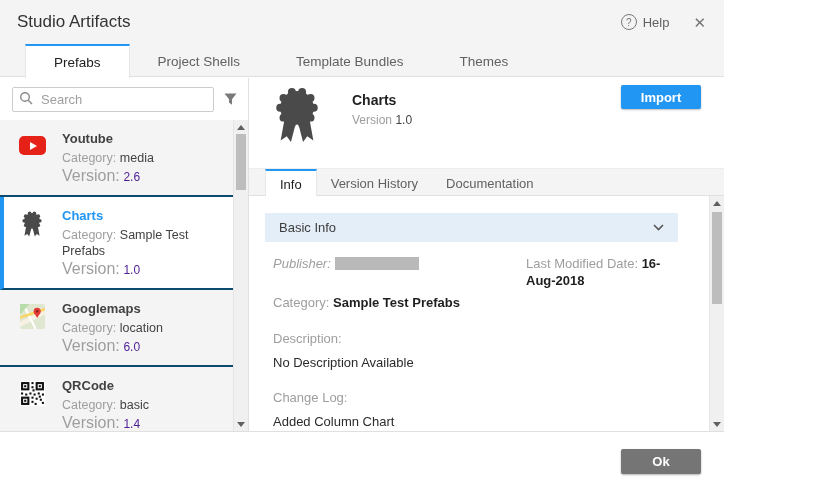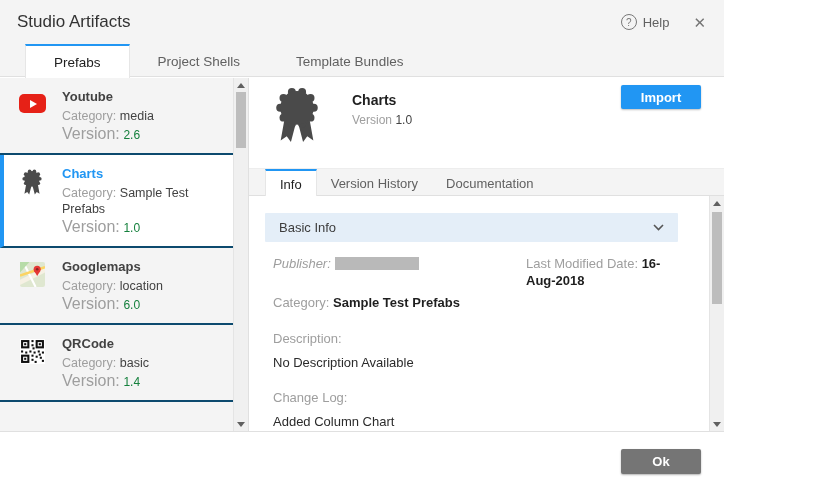--- a/index.html
+++ b/index.html
@@ -35,21 +35,21 @@
   .list { position:relative; flex:1; background:#f4f4f4; overflow:hidden; }
   .list-item { position:relative; display:flex; padding:11px 26px 10px 14px; border-bottom:2px solid #0c4a6e; cursor:pointer; background:#f4f4f4; }
   .list-item.selected { background:#fff; border-left:4px solid #2196f3; padding-left:10px; }
   .item-icon { width:36px; flex:0 0 36px; display:flex; justify-content:center; margin-top:3px; }
   .item-text { margin-left:12px; line-height:16px; }
   .item-name { font-weight:bold; font-size:13px; color:#424242; margin-bottom:3px; }
   .list-item.selected .item-name { color:#2196f3; }
   .meta-label { color:#9e9e9e; font-size:12.5px; }
   .meta-value { color:#424242; font-size:12.5px; }
   .ver-label { color:#9e9e9e; font-size:16px; }
-  .ver-value { color:#15803d; font-size:12px; }
+  .ver-value { color:#4c1d95; font-size:12px; }
   .item-cat { margin-bottom:2px; max-width:150px; }
 
   
   .yt { width:27px; height:19px; background:#e62117; border-radius:5px; display:flex; align-items:center; justify-content:center; margin-top:2px; }
   .yt-play { width:0; height:0; border-left:7px solid #fff; border-top:4.5px solid transparent; border-bottom:4.5px solid transparent; margin-left:2px; }
 
   
   .vscroll { position:absolute; top:0; bottom:0; right:0; width:15px; background:#f0f0f0; border-left:1px solid #e4e4e4; }
   .sb-btn { position:absolute; left:0; right:0; height:14px; display:flex; align-items:center; justify-content:center; cursor:pointer; }
   .sb-btn.up { top:0; } .sb-btn.down { bottom:0; }
@@ -106,25 +106,42 @@
         <span class="help-label">Help</span>
       </div>
       <span class="close-x">✕</span>
     </div>
   </div>
 
   <div class="tabbar">
     <div class="tab active">Prefabs</div>
     <div class="tab">Project Shells</div>
     <div class="tab">Template Bundles</div>
+    <div class="tab">Themes</div>
   </div>
 
   <div class="main">
 
     <div class="left-panel">
+      <div class="search-row">
+        <div class="search-box">
+          <span class="search-glyph">
+            <svg width="15" height="15" viewBox="0 0 15 15">
+                <circle cx="6" cy="6" r="4.3" fill="none" stroke="#8a8a8a" stroke-width="1.4"></circle>
+                <line x1="9.3" y1="9.3" x2="13" y2="13" stroke="#8a8a8a" stroke-width="1.4"></line>
+              </svg>
+          </span>
+          <input type="text" placeholder="Search" style="">
+        </div>
+        <span class="funnel">
+          <svg width="15" height="15" viewBox="0 0 15 15">
+              <path d="M1.5 1.5 H13.5 L9 7.2 V12.8 L6 10.6 V7.2 Z" fill="#7a7a7a"></path>
+            </svg>
+        </span>
+      </div>
 
       <div class="list">
 
         <div class="list-item">
           <div class="item-icon">
             <div class="yt">
                 <div class="yt-play"></div>
               </div>
           </div>
           <div class="item-text">

